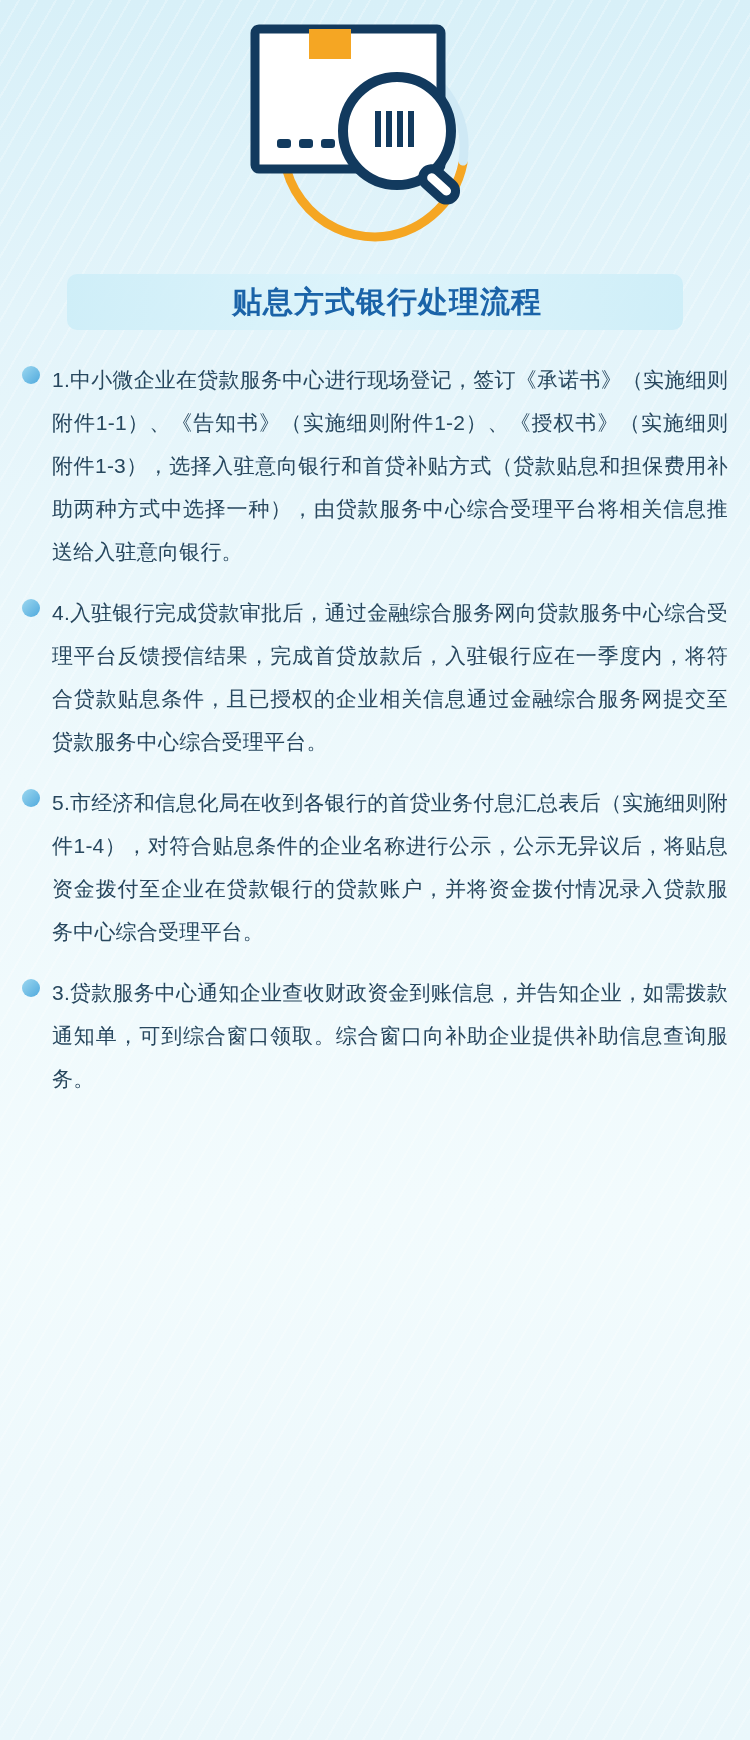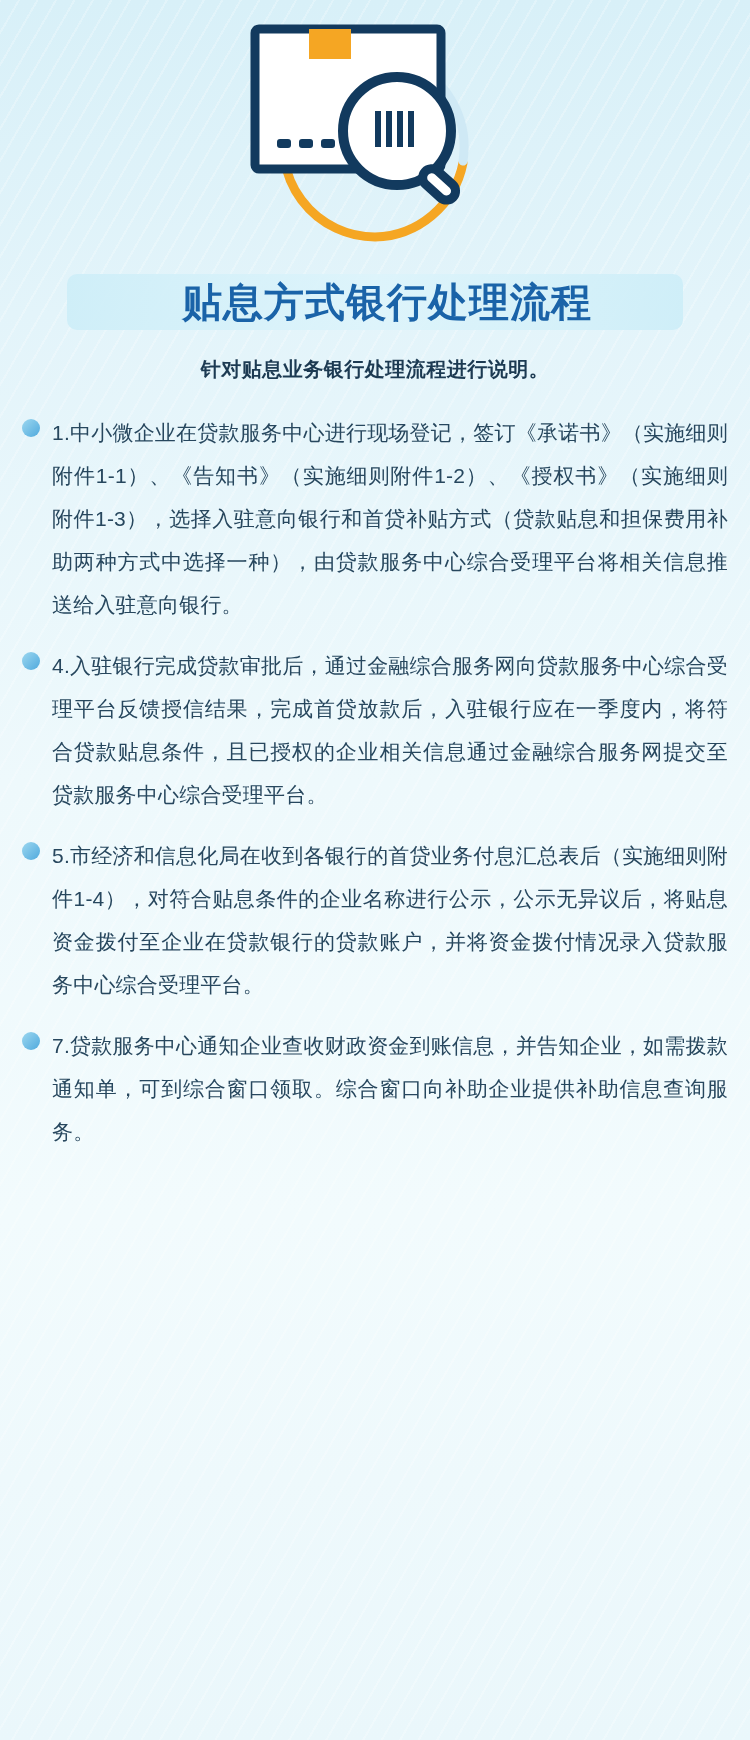--- a/index.html
+++ b/index.html
@@ -49,21 +49,21 @@
     margin: 12px auto 0;
     width: 616px;
     height: 56px;
     border-radius: 10px;
     background: linear-gradient(90deg, rgba(206,238,248,0.95) 0%, rgba(221,244,251,0.9) 50%, rgba(206,238,248,0.95) 100%);
     display: flex;
     align-items: center;
     justify-content: center;
   }
   .title-text {
-    font-size: 40px;
+    font-size: 30px;
     font-weight: bold;
     letter-spacing: 1px;
     color: #1a63a8;
     text-align: left;
     margin-left: 24px;
   }
   .subtitle {
     margin: 26px auto 0;
     width: 640px;
     text-align: center;
@@ -129,21 +129,20 @@
       <rect x="183" y="100" width="6" height="36" fill="#123A5E"></rect>
 
       <rect x="206" y="154" width="38" height="18" rx="9" transform="rotate(42 206 154)" fill="#FFFFFF" stroke="#123A5E" stroke-width="9"></rect>
     </svg>
   </div>
 
   <div class="title-band">
     <div class="title-text">贴息方式银行处理流程</div>
   </div>
 
-  <div class="subtitle">针对贴息业务银行处理流程进行说明。</div>
 
   <div class="list">
 
     <div class="item">
       <span class="bullet"></span>
       <div class="item-text">1.中小微企业在贷款服务中心进行现场登记，签订《承诺书》（实施细则附件1-1）、《告知书》（实施细则附件1-2）、《授权书》（实施细则附件1-3），选择入驻意向银行和首贷补贴方式（贷款贴息和担保费用补助两种方式中选择一种），由贷款服务中心综合受理平台将相关信息推送给入驻意向银行。</div>
     </div>
 
     <div class="item">
       <span class="bullet"></span>
@@ -152,18 +151,18 @@
 
 
 
     <div class="item">
       <span class="bullet"></span>
       <div class="item-text">5.市经济和信息化局在收到各银行的首贷业务付息汇总表后（实施细则附件1-4），对符合贴息条件的企业名称进行公示，公示无异议后，将贴息资金拨付至企业在贷款银行的贷款账户，并将资金拨付情况录入贷款服务中心综合受理平台。</div>
     </div>
 
     <div class="item">
       <span class="bullet"></span>
-      <div class="item-text">7.贷款服务中心通知企业查收财政资金到账信息，并告知企业，如需拨款通知单，可到综合窗口领取。综合窗口向补助企业提供补助信息查询服务。</div>
+      <div class="item-text">3.贷款服务中心通知企业查收财政资金到账信息，并告知企业，如需拨款通知单，可到综合窗口领取。综合窗口向补助企业提供补助信息查询服务。</div>
     </div>
 
   </div>
 
 </div>
 
 </body></html>

